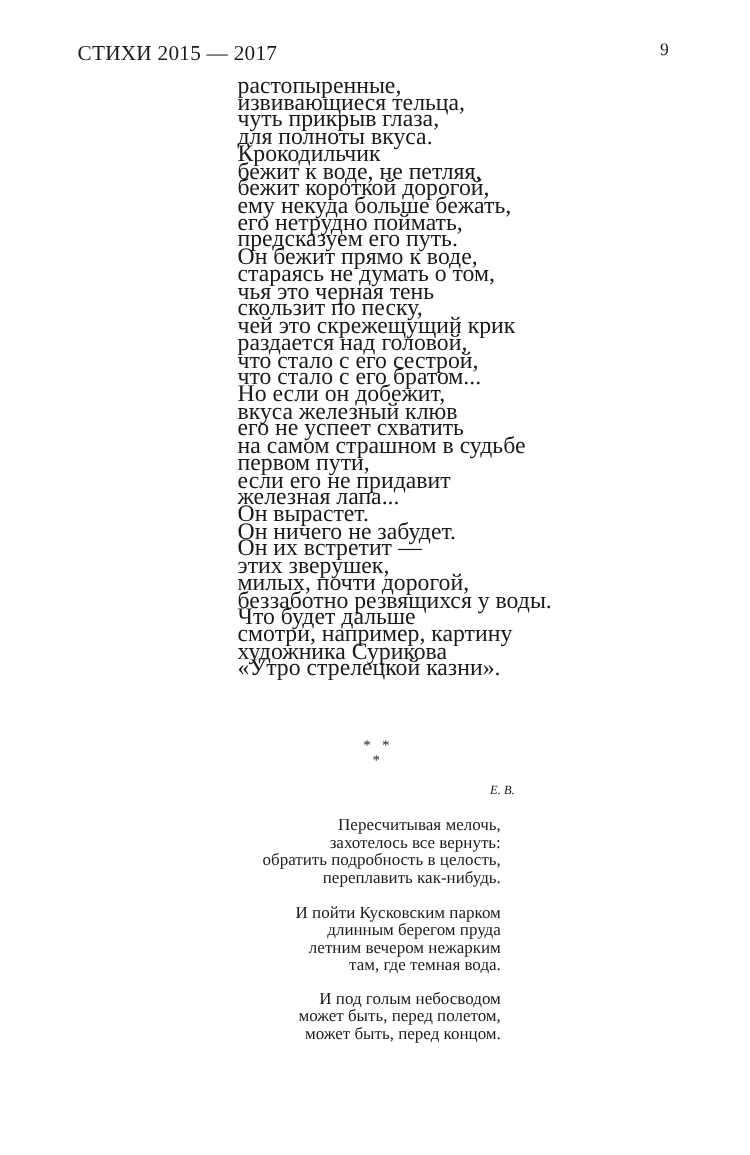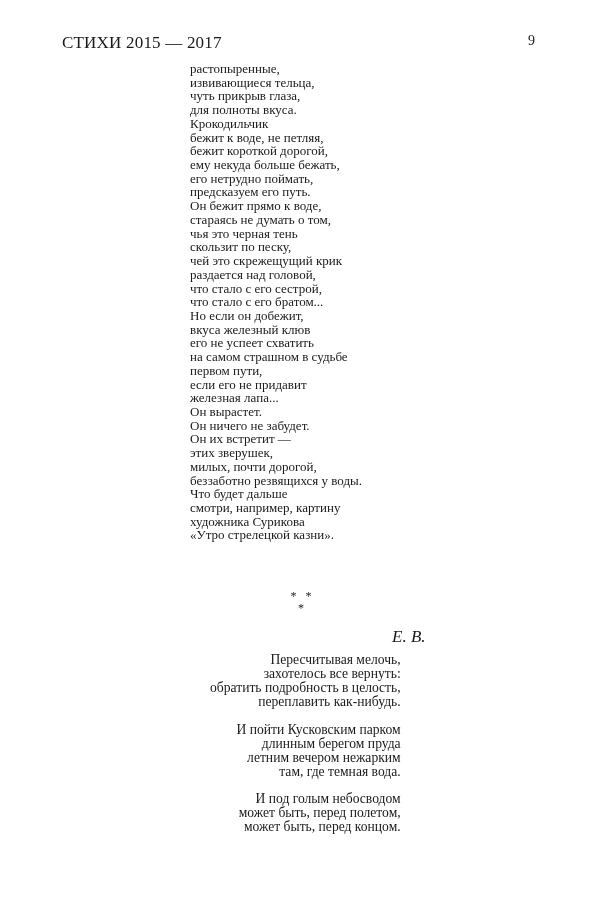--- a/index.html
+++ b/index.html
@@ -1,23 +1,23 @@
 <!DOCTYPE html>
 <html><head>
   <meta charset="utf-8">
   <style>
     html, body { margin:0; padding:0; background:#fff; }
     body { width:600px; height:924px; position:relative; overflow:hidden;
       font-family:"Liberation Serif","DejaVu Serif",serif; color:#1a1a1a; }
     .header-left { position:absolute; left:62px; top:33px; font-size:17px; letter-spacing:0.2px; }
     .header-right { position:absolute; left:528px; top:33px; font-size:14px; }
-    .poem1 { position:absolute; left:190px; top:62px; font-size:13px; line-height:13.72px; }
+    .poem1 { position:absolute; left:190px; top:62px; font-size:19px; line-height:13.72px; }
     .line { white-space:pre; }
     .stars { position:absolute; left:284px; top:590px; font-size:12px; line-height:12px; text-align:center; width:34px; }
-    .dedication { position:absolute; left:392px; top:627px; font-size:17px; font-style:italic; }
+    .dedication { position:absolute; left:392px; top:627px; font-size:10px; font-style:italic; }
     .poem2 { position:absolute; left:210px; top:653px; font-size:13.6px; line-height:14px; }
     .stanza { margin-bottom:13.5px;text-align:right; }
   </style>
 </head>
 <body>
 
 <div>
   <div class="header-left">СТИХИ 2015 — 2017</div>
   <div class="header-right">9</div>
 </div>

